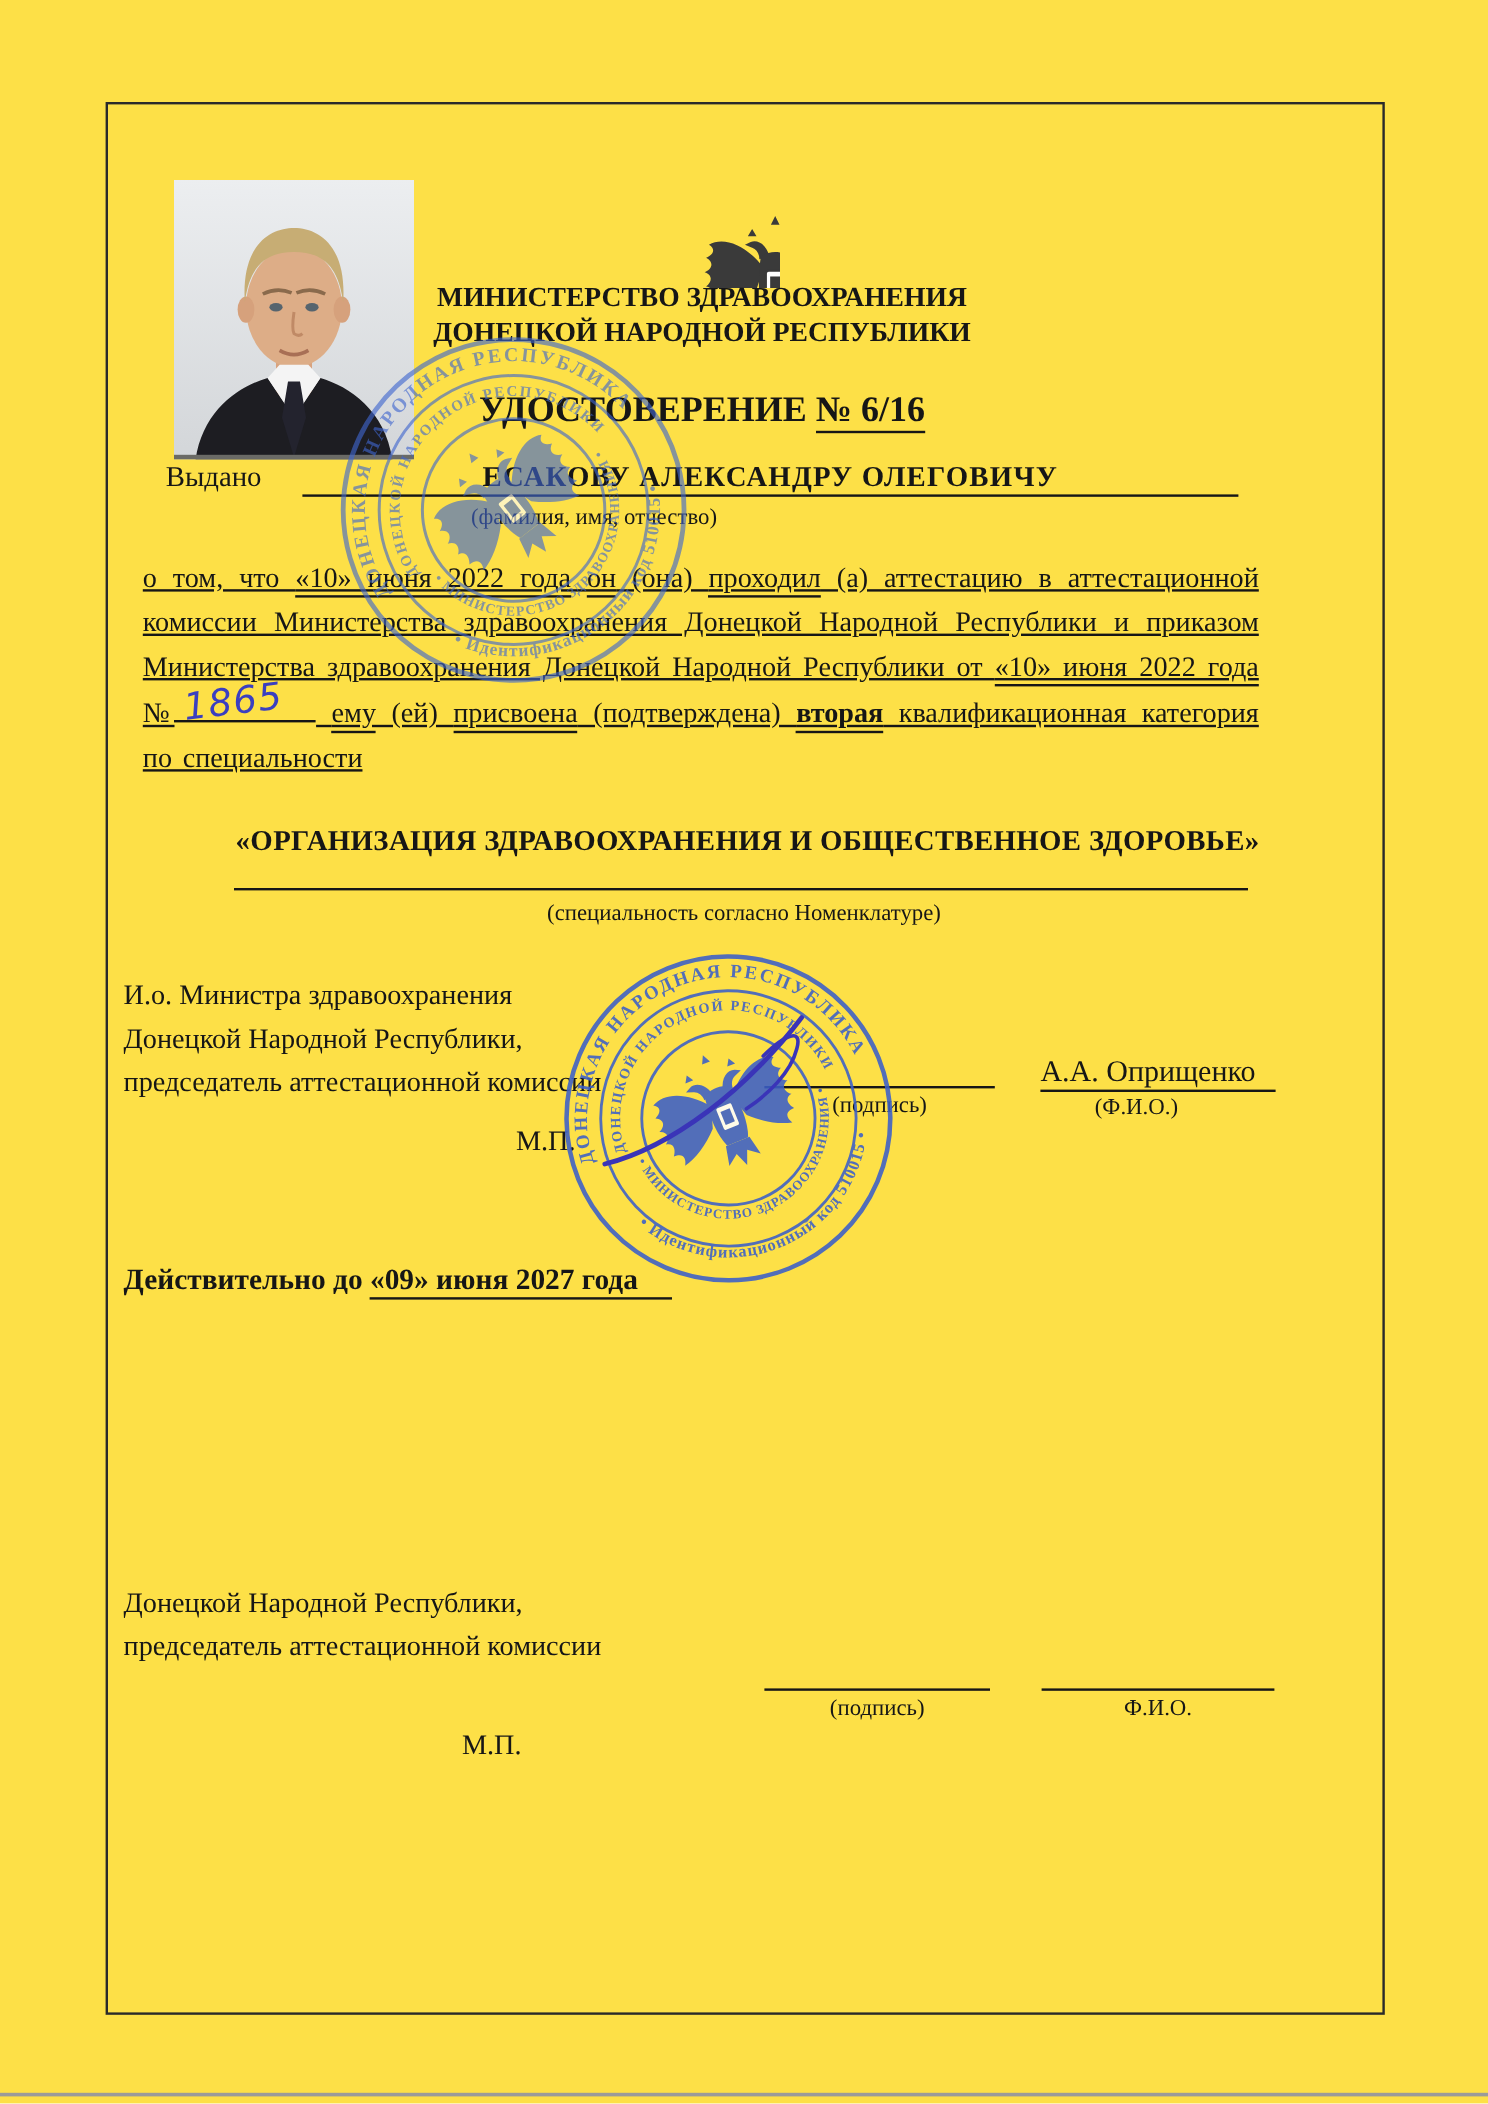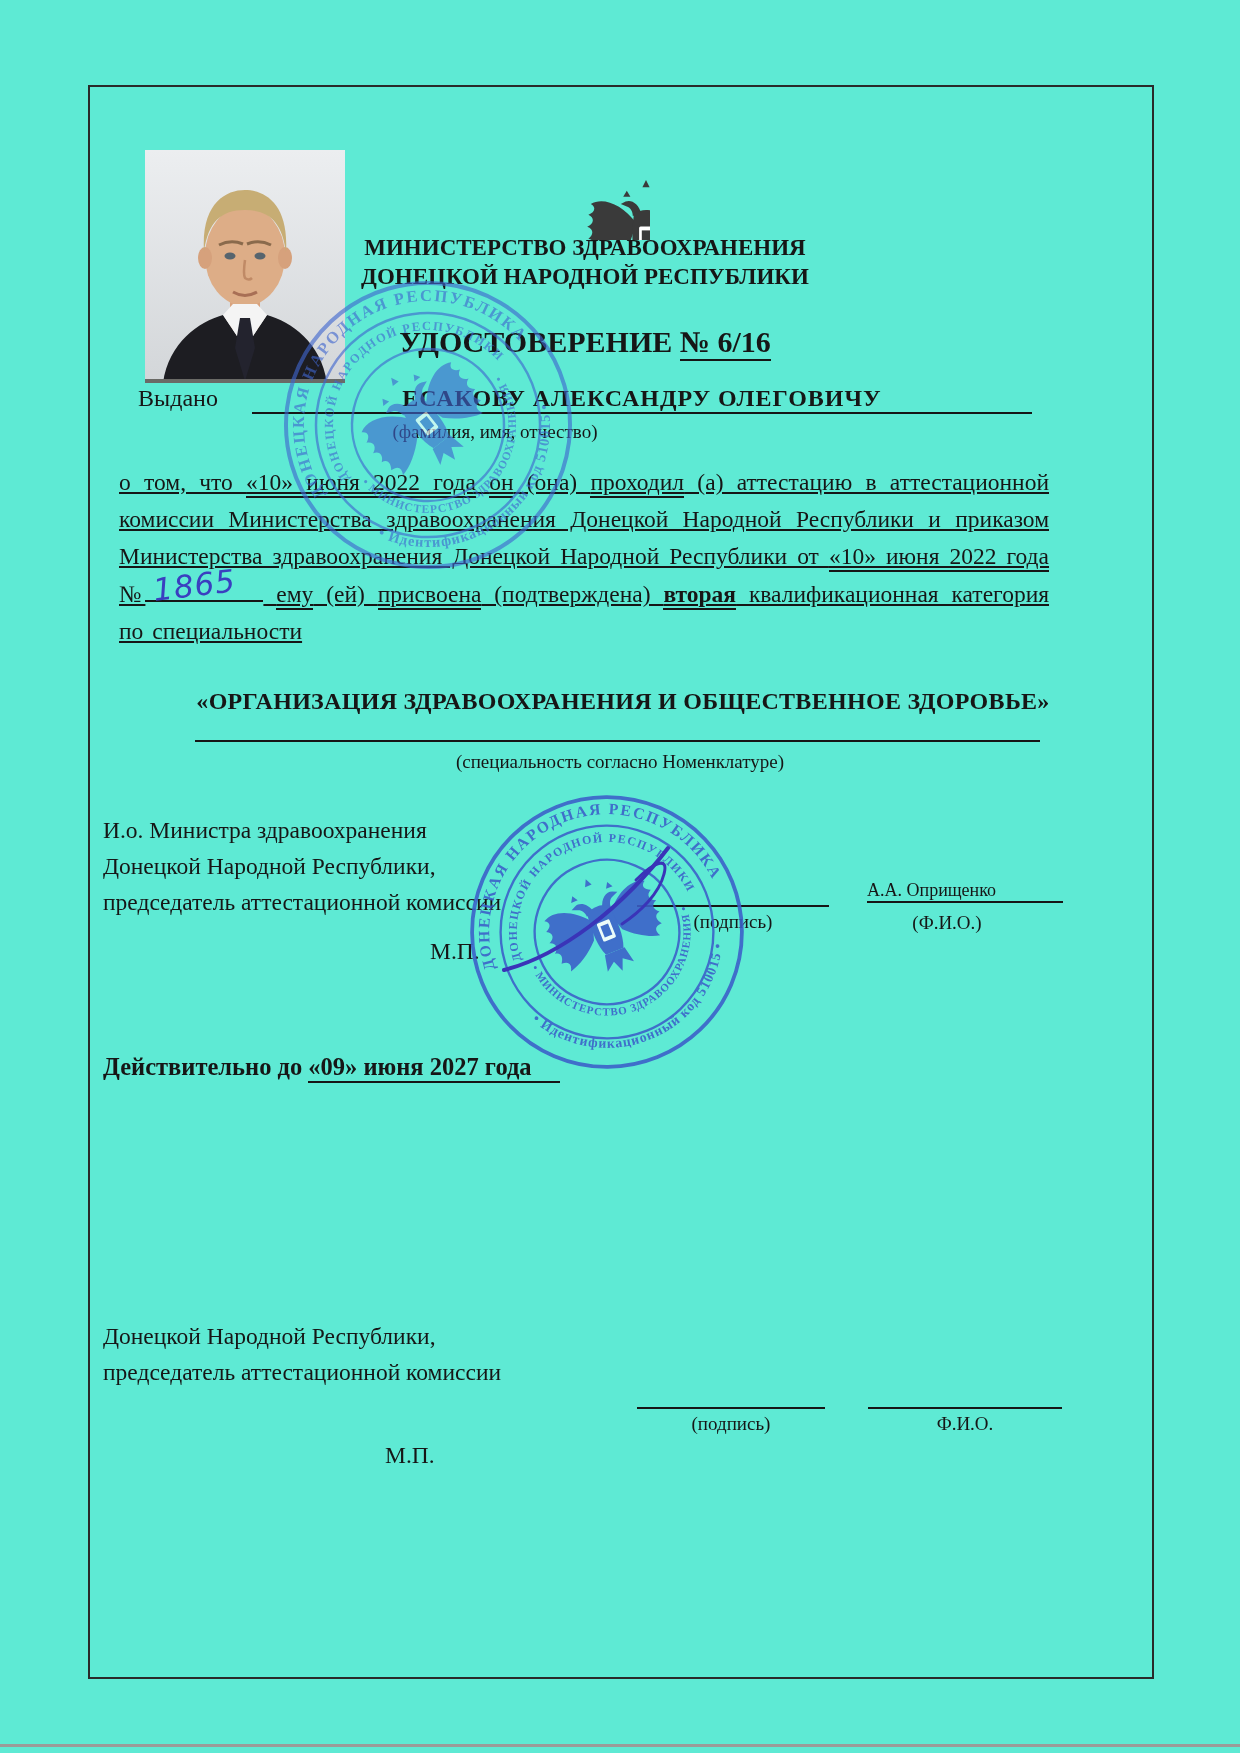--- a/index.html
+++ b/index.html
@@ -1,16 +1,16 @@
 <!DOCTYPE html>
 <html><head>
 <meta charset="utf-8">
 <style>
   html,body{margin:0;padding:0;background:#ffffff;}
-  .page{position:relative;width:1240px;height:1753px;background:#5eead4;overflow:hidden;
+  .page{position:relative;width:1240px;height:1753px;background:#fde047;overflow:hidden;
         font-family:"Liberation Serif",serif;color:#161616;}
   .abs{position:absolute;}
   .frame{left:88px;top:85px;width:1062px;height:1590px;border:2px solid #2a2a2a;background:transparent;}
   .center{text-align:center;}
   .b{font-weight:bold;}
   .u{border-bottom:2px solid #161616;padding-bottom:1px;}
   .stmt{font-size:23.5px;line-height:37px;text-align:justify;word-spacing:3px;margin:16px;text-decoration:underline;}
   .bl{display:inline-block;border-bottom:2px solid #161616;height:1.05em;vertical-align:baseline;}
   .sigline{border-bottom:2px solid #161616;height:0;}
   .hint{font-size:19px;text-align:center;}
@@ -108,21 +108,21 @@
   <div class="abs" style="left:195px;top:740px;width:845px;border-bottom:2px solid #161616;"></div>
   <div class="abs hint" style="left:400px;top:751px;width:440px;">(специальность согласно Номенклатуре)</div>
 
   <div class="abs" style="left:103px;top:812px;width:560px;font-size:23.5px;line-height:36px;">
     <div>И.о. Министра здравоохранения</div>
     <div>Донецкой Народной Республики,</div>
     <div>председатель аттестационной комиссии</div>
   </div>
   <div class="abs sigline" style="left:637px;top:905px;width:192px;"></div>
   <div class="abs hint" style="left:637px;top:911px;width:192px;">(подпись)</div>
-  <div class="abs" style="left:867px;top:880px;width:196px;border-bottom:2px solid #161616;font-size:18px;">А.А. Оприщенко</div>
+  <div class="abs" style="left:867px;top:880px;width:196px;border-bottom:2px solid #161616;font-size:25px;">А.А. Оприщенко</div>
   <div class="abs hint" style="left:867px;top:912px;width:160px;">(Ф.И.О.)</div>
   <div class="abs" style="left:430px;top:938px;font-size:23.5px;">М.П.</div>
 
   <div class="abs stamp" style="left:455px;top:780px;width:304px;height:304px;opacity:.88;z-index:2;">
     <svg width="304" height="304" viewBox="-160 -160 320 320" style="transform:rotate(-22deg);color:#3b5fc9;">
       <circle r="142" fill="none" stroke="currentColor" stroke-width="4"></circle>
       <circle r="112" fill="none" stroke="currentColor" stroke-width="2.5"></circle>
       <circle r="76" fill="none" stroke="currentColor" stroke-width="2.5"></circle>
       <text font-size="16.5" font-weight="bold" fill="currentColor" letter-spacing="2">
         <textPath href="#arc-out-top" xlink:href="#arc-out-top" startOffset="50%" text-anchor="middle">ДОНЕЦКАЯ НАРОДНАЯ РЕСПУБЛИКА</textPath>

